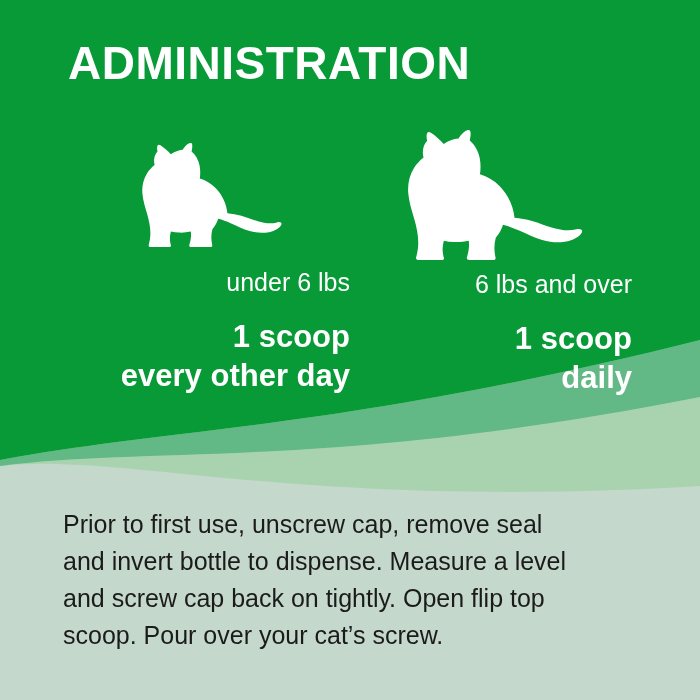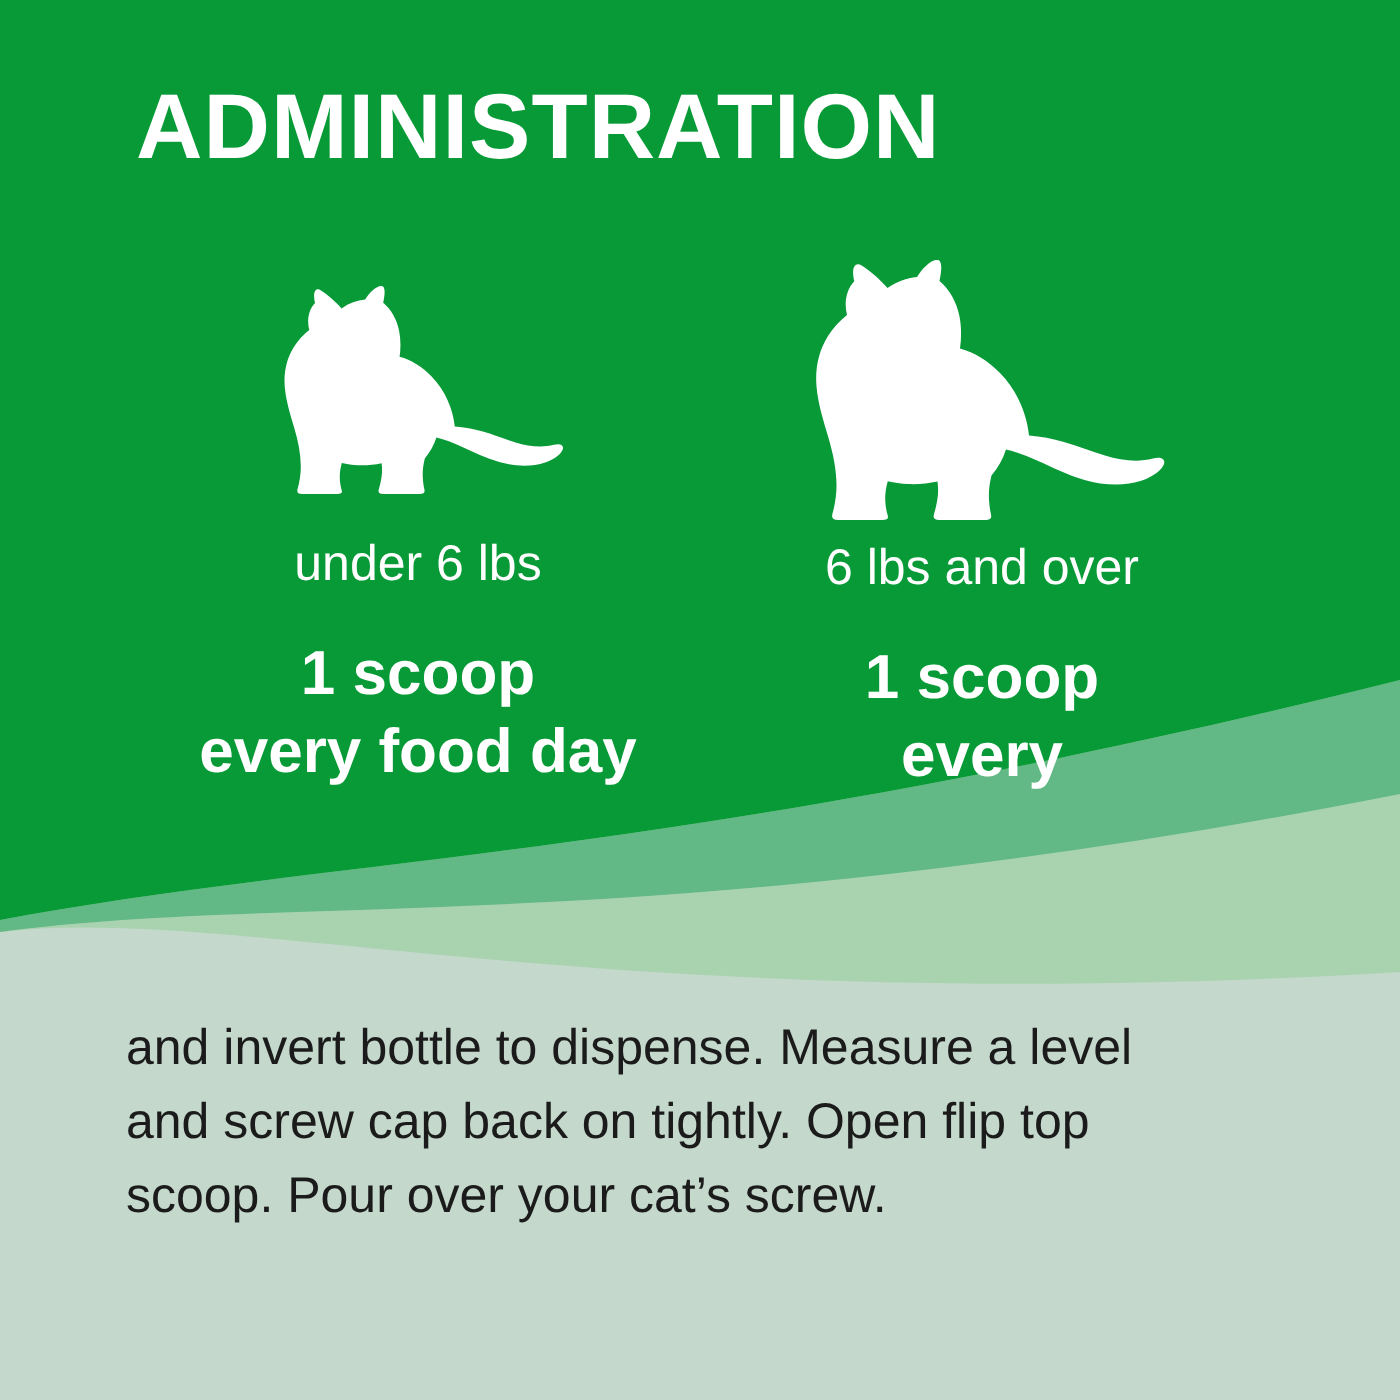--- a/index.html
+++ b/index.html
@@ -36,21 +36,21 @@
     font-size: 46px;
     font-weight: bold;
     letter-spacing: 0.5px;
     color: #ffffff;
     line-height: 1;
     white-space: nowrap;
   }
   
   .dose-col {
     position: absolute;
-    text-align: center;
+    text-align: right;
     color: #ffffff;
   }
   #dose-col-small { left: 68px; top: 130px; width: 282px; }
   #dose-col-large { left: 350px; top: 130px; width: 282px; }
 
   .cat-figure {
     display: block;
     margin: 0 auto;
   }
   #dose-col-small .cat-figure { width: 146px; height: 104px; margin-top: 13px; }
@@ -118,43 +118,44 @@
         C81.0,79.6 79.0,83.2 76.4,86.2 C75.6,89.4 75.2,92.6 75.4,95.8 C75.5,98.0 75.8,100.0 76.2,101.8
         C76.6,103.4 75.8,104.0 73.8,104.0 L55.5,104.0 C53.6,104.0 52.9,103.2 53.4,101.6
         C54.2,99.0 54.8,96.2 55.0,93.4 C55.1,91.8 55.0,90.2 54.8,88.6 C51.0,89.4 47.0,89.8 43.0,89.6
         C40.2,89.5 37.5,89.1 34.9,88.5 C34.2,91.0 33.8,93.6 33.9,96.2 C34.0,98.6 34.4,100.6 34.9,102.2
         C35.3,103.5 34.5,104.0 32.8,104.0 L15.0,104.0 C13.0,104.0 12.3,103.2 12.8,101.4
         C13.8,97.8 14.4,94.0 14.4,90.2 C14.4,83.8 13.0,77.4 11.2,71.2 C9.2,64.4 7.0,57.6 6.4,50.6
         C5.8,43.4 7.2,36.4 11.0,30.4 C13.0,27.2 15.6,24.4 18.6,22.0 C17.4,17.2 18.2,12.0 21.5,8.5 Z"></path>
     </svg>
     <div class="dose-weight">under 6 lbs</div>
     <div class="dose-amount">1 scoop</div>
-    <div class="dose-frequency">every food day</div>
+    <div class="dose-frequency">every other day</div>
   </div>
 
   <div class="dose-col" id="dose-col-large">
     <svg class="cat-figure" viewBox="0 0 146 104">
       <path fill="#ffffff" d="M21.5,8.5 C20.2,3.0 21.8,0.5 24.5,2.2 C28.0,4.4 32.0,8.0 34.8,11.2
         C38.5,8.6 42.5,7.2 46.6,6.8 C48.6,3.4 51.6,0.6 54.0,0.0 C56.6,-0.6 56.8,2.6 55.6,8.4
         C59.6,11.8 62.4,16.6 63.6,22.6 C64.4,26.8 64.4,31.2 63.8,35.4 C69.6,37.0 75.2,40.4 79.8,45.2
         C86.6,52.2 90.5,61.4 91.4,70.2 C96.0,70.6 100.8,71.4 105.4,72.8 C111.0,74.4 116.4,76.6 121.8,78.2
         C128.4,80.2 134.8,81.0 141.0,79.4 C144.4,78.5 146.0,79.8 145.4,81.6 C144.6,84.0 141.2,86.6 136.6,88.2
         C129.6,90.6 121.4,90.2 113.6,88.0 C107.0,86.1 100.8,82.9 94.6,80.2 C90.5,78.4 86.4,76.8 82.2,75.8
         C81.0,79.6 79.0,83.2 76.4,86.2 C75.6,89.4 75.2,92.6 75.4,95.8 C75.5,98.0 75.8,100.0 76.2,101.8
         C76.6,103.4 75.8,104.0 73.8,104.0 L55.5,104.0 C53.6,104.0 52.9,103.2 53.4,101.6
         C54.2,99.0 54.8,96.2 55.0,93.4 C55.1,91.8 55.0,90.2 54.8,88.6 C51.0,89.4 47.0,89.8 43.0,89.6
         C40.2,89.5 37.5,89.1 34.9,88.5 C34.2,91.0 33.8,93.6 33.9,96.2 C34.0,98.6 34.4,100.6 34.9,102.2
         C35.3,103.5 34.5,104.0 32.8,104.0 L15.0,104.0 C13.0,104.0 12.3,103.2 12.8,101.4
         C13.8,97.8 14.4,94.0 14.4,90.2 C14.4,83.8 13.0,77.4 11.2,71.2 C9.2,64.4 7.0,57.6 6.4,50.6
         C5.8,43.4 7.2,36.4 11.0,30.4 C13.0,27.2 15.6,24.4 18.6,22.0 C17.4,17.2 18.2,12.0 21.5,8.5 Z"></path>
     </svg>
     <div class="dose-weight">6 lbs and over</div>
     <div class="dose-amount">1 scoop</div>
-    <div class="dose-frequency">every</div>
+    <div class="dose-frequency">daily</div>
   </div>
 
   <div id="instructions">
+    <div class="line">Prior to first use, unscrew cap, remove seal</div>
     <div class="line">and invert bottle to dispense. Measure a level</div>
     <div class="line">and screw cap back on tightly. Open flip top</div>
     <div class="line">scoop. Pour over your cat’s screw.</div>
   </div>
 
 </div>
 
 </body></html>

